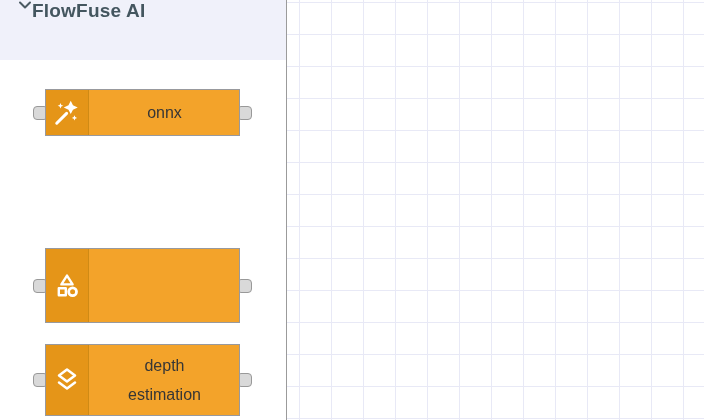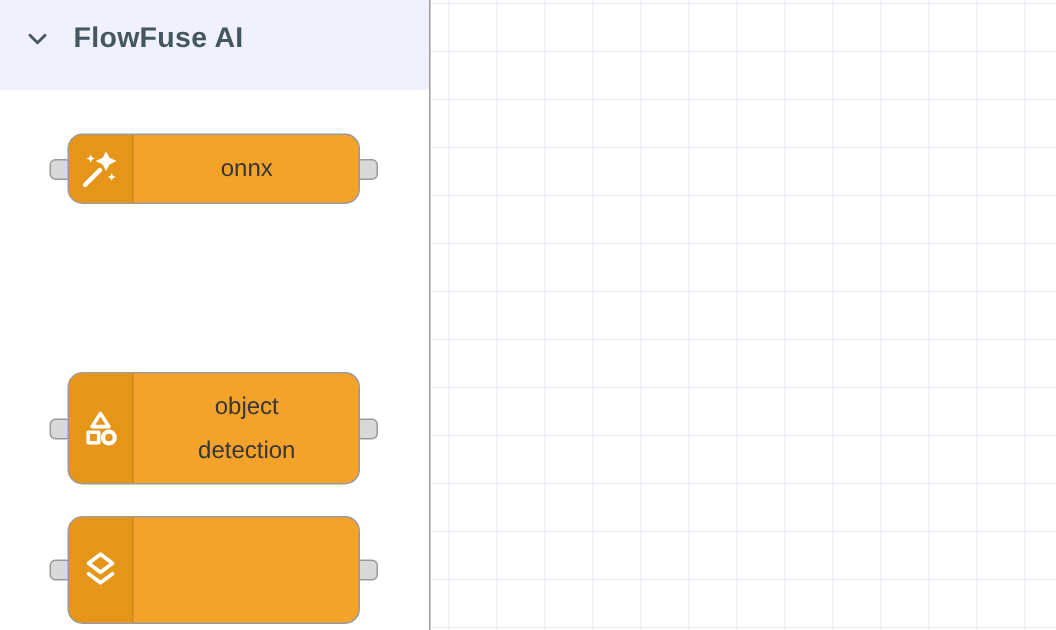--- a/index.html
+++ b/index.html
@@ -4,35 +4,35 @@
 <style>
   * { margin:0; padding:0; box-sizing:border-box; }
   html,body { width:704px; height:420px; overflow:hidden; background:#fff;
               font-family:"Liberation Sans", sans-serif; }
   .app { position:relative; width:704px; height:420px; }
 
   
   .palette { position:absolute; left:0; top:0; width:286px; height:420px; background:#ffffff; }
   .palette-header {
     height:60px; background:#f0f1fa;
-    display:flex; align-items:center; gap:17px;
+    display:flex; align-items:flex-start; 
     padding:0 0 9px 18px;
   }
   .palette-header .chev { display:flex; align-items:center; }
   .palette-header .cat-label {
     font-size:19px; font-weight:bold; color:#44565f; letter-spacing:0.2px;
   }
 
   
   .node { position:absolute; left:45px; width:195px; cursor:grab; }
   .node-sm { height:47px; }
   .node-lg { height:75px; }
   .node-box {
     position:relative; z-index:1; width:195px; height:100%;
-    background:#f3a32a; border:1px solid #98999d; border-radius:10px;
+    background:#f3a32a; border:1px solid #98999d; border-radius:0;
     overflow:hidden;
   }
   .icon-region {
     position:absolute; left:0; top:0; bottom:0; width:43px;
     background:#e59518; border-right:1px solid #cf8a15;
     display:flex; align-items:center; justify-content:center;
   }
   .node-label {
     position:absolute; left:44px; right:0; top:0; bottom:0;
     display:flex; flex-direction:column; align-items:center; justify-content:center;
@@ -99,37 +99,37 @@
       <span class="port port-left"></span>
       <span class="port port-right"></span>
       <div class="node-box">
         <div class="icon-region">
           <svg width="28" height="28" viewBox="0 0 28 28" fill="none" stroke="#fff" stroke-width="2.4" stroke-linejoin="round">
             <path d="M14 3.6 L19.6 12.4 H8.4 Z"></path>
             <rect x="5.8" y="16.2" width="7" height="7"></rect>
             <circle cx="19.6" cy="19.7" r="3.9" stroke-width="2.8"></circle>
           </svg>
         </div>
-        <div class="node-label">
-          <span class="label-line">object</span>
-          <span class="label-line">detection</span>
-        </div>
       </div>
     </div>
 
     <div class="node node-lg" style="top:344px; height:72px">
       <span class="port port-left"></span>
       <span class="port port-right"></span>
       <div class="node-box">
         <div class="icon-region">
           <svg width="28" height="28" viewBox="0 0 28 28" fill="none" stroke="#fff" stroke-width="2.5" stroke-linecap="round" stroke-linejoin="round">
             <path d="M14 3.5 L22 9.5 L14 15.5 L6 9.5 Z"></path>
             <path d="M6 16.5 L14 22.5 L22 16.5"></path>
           </svg>
         </div>
+        <div class="node-label">
+          <span class="label-line">depth</span>
+          <span class="label-line">estimation</span>
+        </div>
       </div>
     </div>
 
   </div>
 
   <div class="canvas"></div>
 
 </div>
 
 </body></html>

